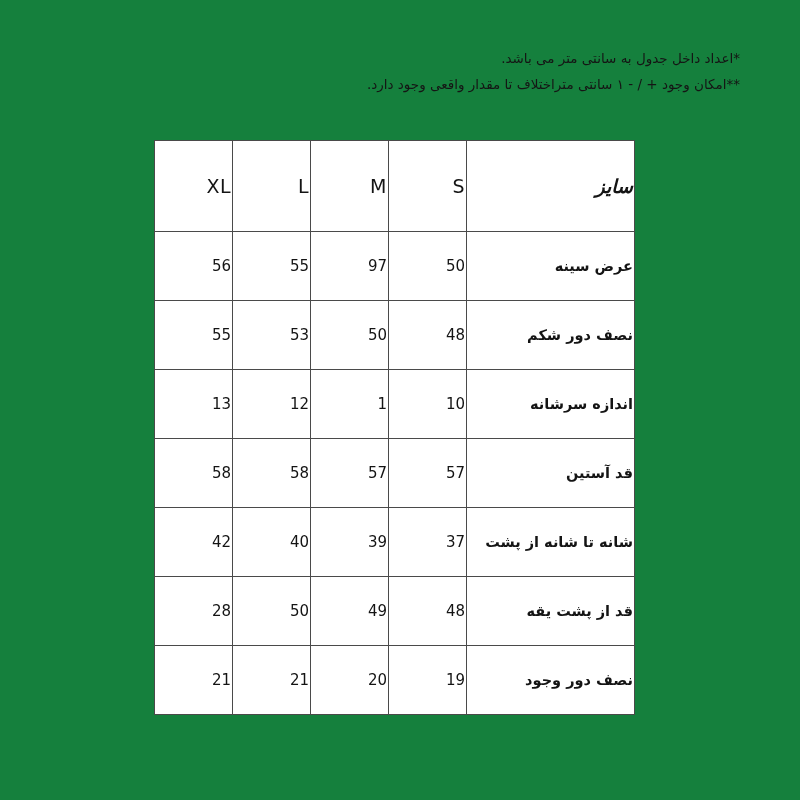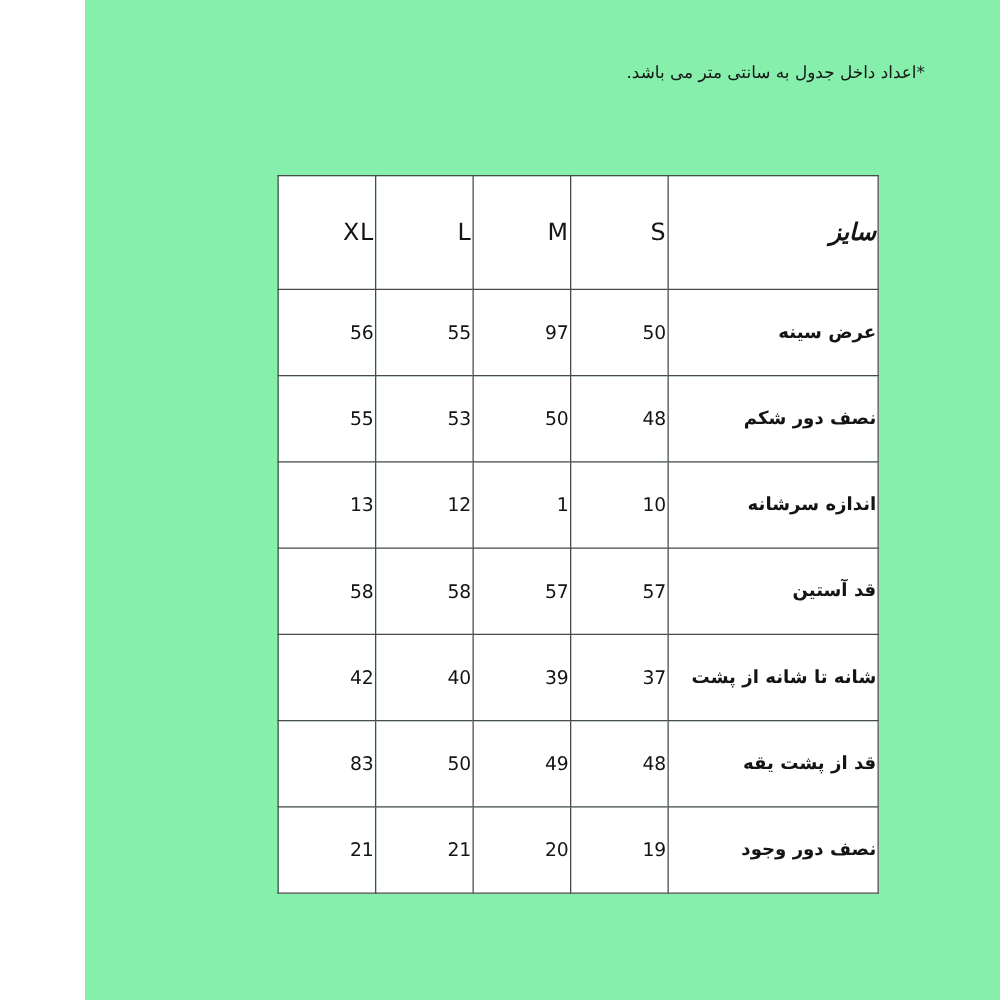--- a/index.html
+++ b/index.html
@@ -9,24 +9,24 @@
   }
   body {
     width: 800px;
     height: 800px;
     font-family: "DejaVu Sans", "Liberation Sans", sans-serif;
     color: #1a1a1a;
     position: relative;
     overflow: hidden;
   }
   .page {
-    width: 732px;
+    width: 800px;
     height: 800px;
     position: relative;
-    background: #86efac;
+    background: #15803d;
   }
   .notes {
     position: absolute;
     top: 46px;
     right: 60px;
     width: 660px;
     text-align: right;
     direction: rtl;
   }
   .note-line {
@@ -83,20 +83,21 @@
     direction: ltr;
   }
 </style>
 </head>
 <body>
 
 <div class="page">
 
   <div class="notes">
     <div class="note-line">*اعداد داخل جدول به سانتی متر می باشد.</div>
+    <div class="note-line">**امکان وجود + / - ۱ سانتی متراختلاف تا مقدار واقعی وجود دارد.</div>
   </div>
 
   <div class="table-wrap">
     <table class="size-table">
       <colgroup>
         <col class="c-label">
         <col class="c-size">
         <col class="c-size">
         <col class="c-size">
         <col class="c-size">
@@ -144,21 +145,21 @@
           <td class="num">37</td>
           <td class="num">39</td>
           <td class="num">40</td>
           <td class="num">42</td>
         </tr>
         <tr>
           <td class="row-label">قد از پشت یقه</td>
           <td class="num">48</td>
           <td class="num">49</td>
           <td class="num">50</td>
-          <td class="num">83</td>
+          <td class="num">28</td>
         </tr>
         <tr>
           <td class="row-label">نصف دور وجود</td>
           <td class="num">19</td>
           <td class="num">20</td>
           <td class="num">21</td>
           <td class="num">21</td>
         </tr>
       </tbody>
     </table>

